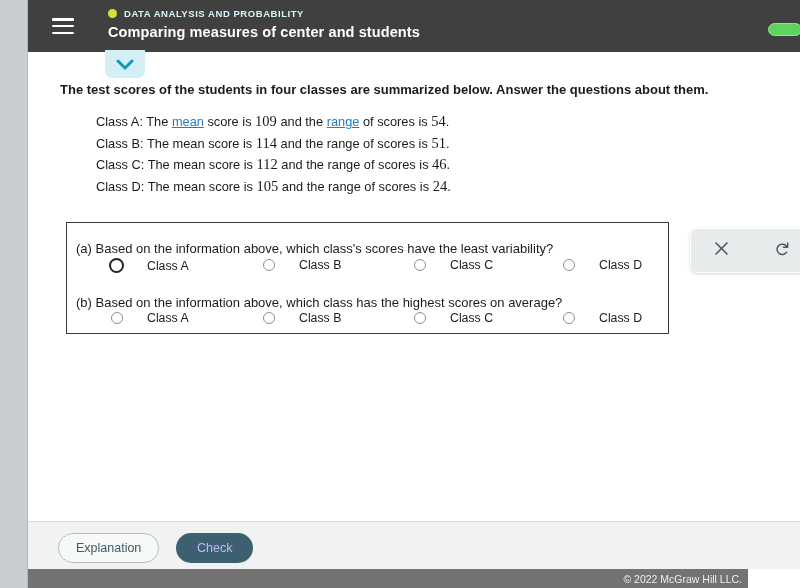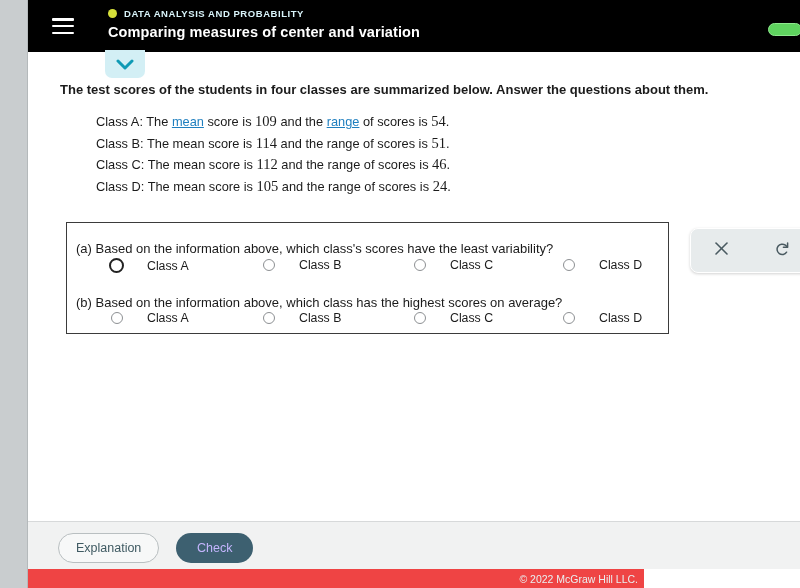--- a/index.html
+++ b/index.html
@@ -17,21 +17,21 @@
     background:#c9cdcf;
   }
   .left-rail-edge {
     position:absolute; left:27px; top:0; width:1px; height:588px;
     background:#b4b9bb;
   }
 
   
   .header {
     position:absolute; left:28px; top:0; width:772px; height:52px;
-    background:#000000;
+    background:#404040;
   }
   .hamburger {
     position:absolute; left:24px; top:18px; width:22px; height:16px;
     display:flex; flex-direction:column; justify-content:space-between;
     cursor:pointer;
   }
   .hamburger span {
     display:block; height:2.5px; width:100%; background:#ffffff; border-radius:1px;
   }
   .hdr-text { position:absolute; left:80px; top:8px; }
@@ -129,22 +129,22 @@
     background:#f7f8f8; color:#3f5a62; font-size:12.5px; cursor:pointer;
   }
   .btn-check {
     position:absolute; left:148px; top:11px;
     padding:8px 21px; border:none; border-radius:16px;
     background:#3d6070; color:#c4b5fd; font-size:12.5px; cursor:pointer;
   }
 
   
   .footer {
-    position:absolute; left:28px; top:569px; width:616px; height:19px;
-    background:#ef4444;
+    position:absolute; left:28px; top:569px; width:720px; height:19px;
+    background:#737373;
     display:flex; align-items:center; justify-content:flex-end;
     padding-right:6px;
   }
   .footer-text { font-size:10.5px; color:#e9eff0; }
 </style>
 </head>
 <body>
 
 <div id="app">
 
@@ -155,21 +155,21 @@
     <div class="hamburger">
       <span></span>
       <span></span>
       <span></span>
     </div>
     <div class="hdr-text">
       <div class="hdr-kicker">
         <span class="kicker-dot"></span>
         <span>DATA ANALYSIS AND PROBABILITY</span>
       </div>
-      <div class="hdr-title">Comparing measures of center and variation</div>
+      <div class="hdr-title">Comparing measures of center and students</div>
     </div>
     <div class="green-pill"></div>
   </div>
 
   <div class="chev-tab">
     <span>
       <svg width="18" height="11" viewBox="0 0 18 11">
         <polyline points="2,2 9,9 16,2" fill="none" stroke="#0f9ab5" stroke-width="3" stroke-linecap="round" stroke-linejoin="round"></polyline>
       </svg>
     </span>

